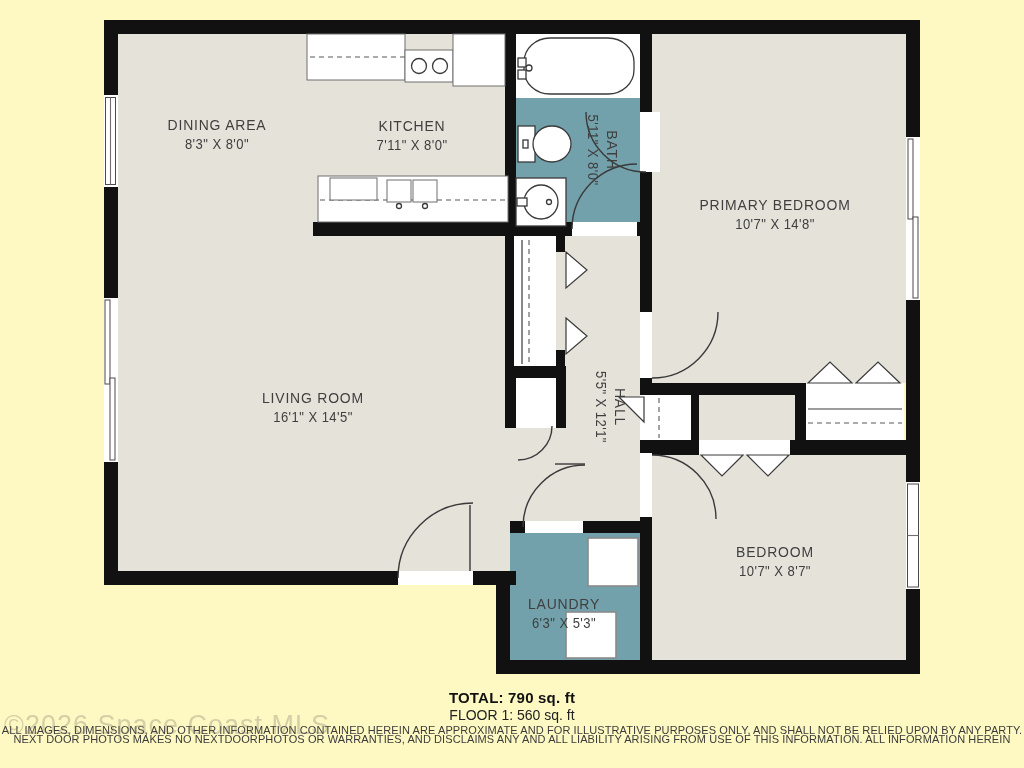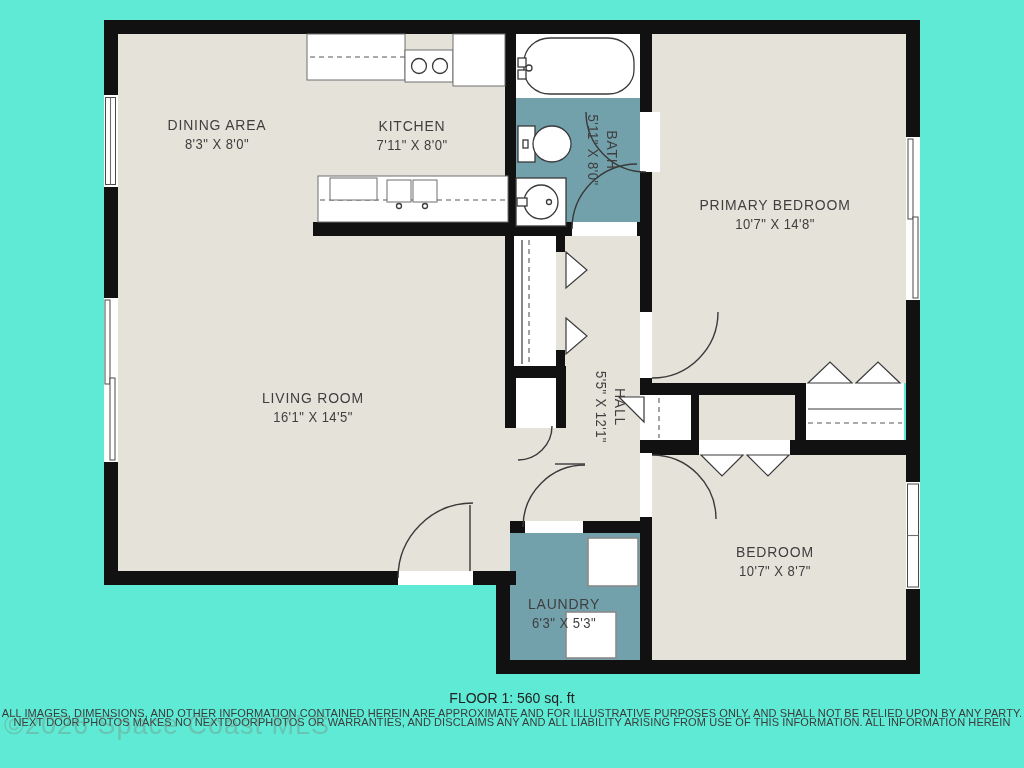--- a/index.html
+++ b/index.html
@@ -3,21 +3,21 @@
 <meta charset="utf-8">
 <style>
   :root{
     --wall:#111111;
     --floor:#e5e2da;
     --wet-floor:#72a1ac;
     --fixture-stroke:#3a3a3a;
     --label-text:#3f3f3f;
   }
   html,body{margin:0;padding:0;background:#ffffff;}
-  #stage{position:relative;width:1024px;height:768px;background:#5eead4;overflow:hidden;
+  #stage{position:relative;width:1024px;height:768px;background:#fef9c3;overflow:hidden;
          font-family:"Liberation Sans",sans-serif;}
   #plan{position:absolute;left:0;top:0;}
   .wallf{fill:var(--wall);}
   .floorf{fill:var(--floor);}
   .wetf{fill:var(--wet-floor);}
   .whitef{fill:#ffffff;}
   .fx{fill:#ffffff;stroke:var(--fixture-stroke);stroke-width:1.3;}
   .cab{fill:#ffffff;stroke:#6f6f6f;stroke-width:1;}
   .appl{fill:#ffffff;stroke:#8a8a8a;stroke-width:1.6;}
   .ln{stroke:var(--fixture-stroke);stroke-width:1.2;fill:none;}
@@ -229,20 +229,21 @@
   <div class="label" style="left:775px;top:561px;">
     <div class="nm">BEDROOM</div>
     <div class="dm">10'7" X 8'7"</div>
   </div>
   <div class="label" style="left:564px;top:613px;">
     <div class="nm">LAUNDRY</div>
     <div class="dm">6'3" X 5'3"</div>
   </div>
 
   <div class="footer">
+    <div class="total">TOTAL: 790 sq. ft</div>
     <div class="floor1">FLOOR 1: 560 sq. ft</div>
     <div class="disc">
       <div>ALL IMAGES, DIMENSIONS, AND OTHER INFORMATION CONTAINED HEREIN ARE APPROXIMATE AND FOR ILLUSTRATIVE PURPOSES ONLY, AND SHALL NOT BE RELIED UPON BY ANY PARTY.</div>
       <div>NEXT DOOR PHOTOS MAKES NO NEXTDOORPHOTOS OR WARRANTIES, AND DISCLAIMS ANY AND ALL LIABILITY ARISING FROM USE OF THIS INFORMATION. ALL INFORMATION HEREIN</div>
     </div>
   </div>
 
   <div class="watermark">©2026 Space Coast MLS</div>
 
 </div>

